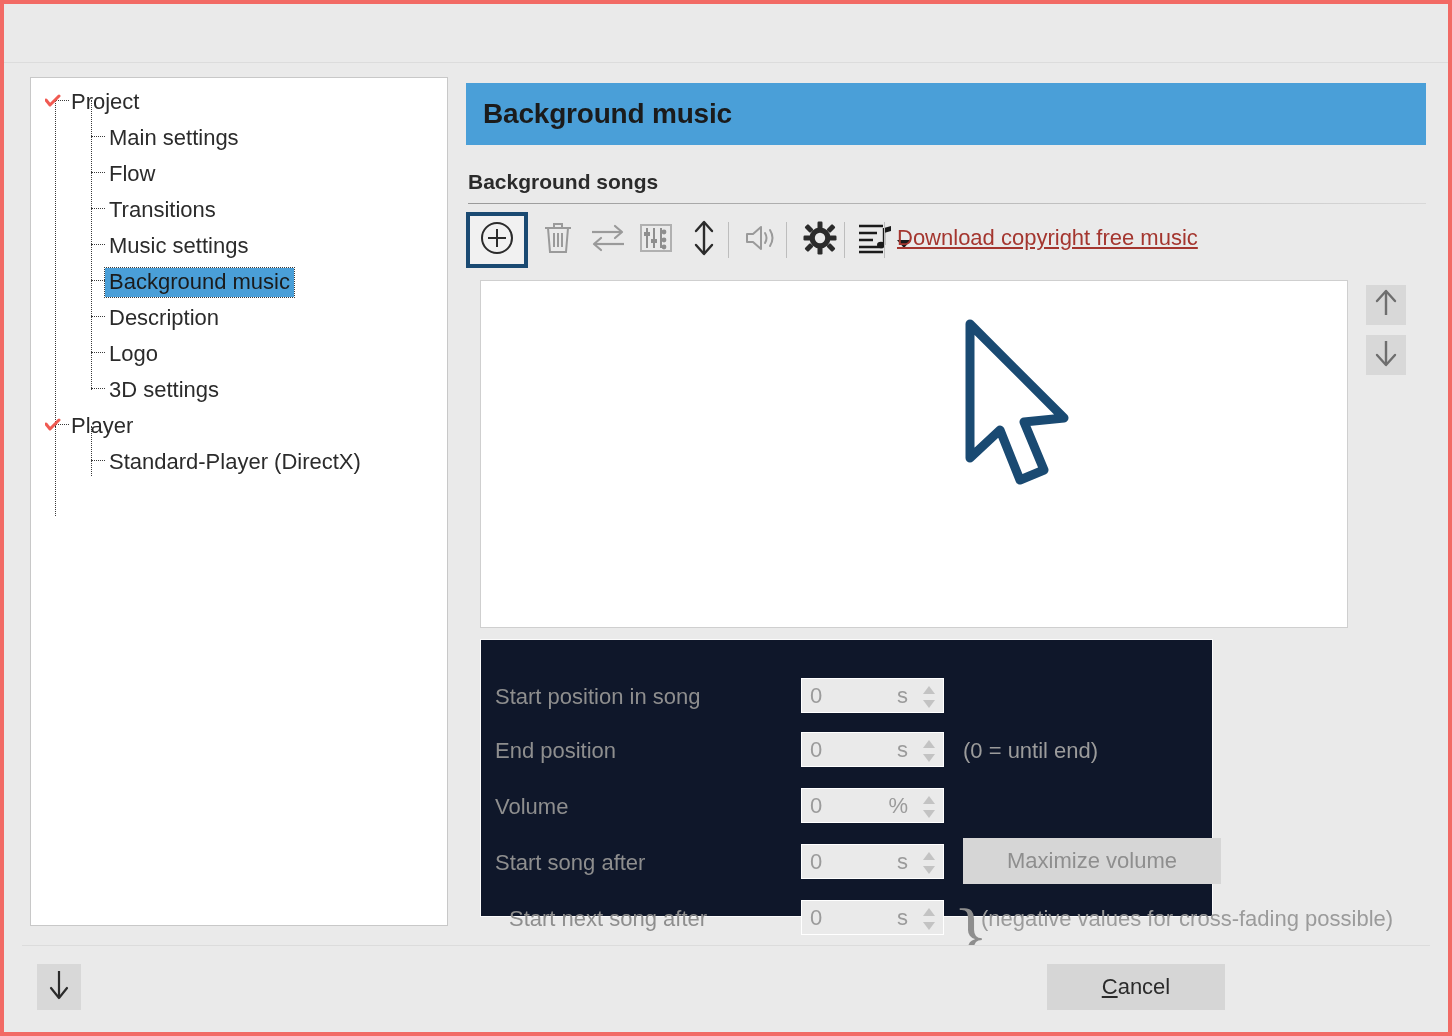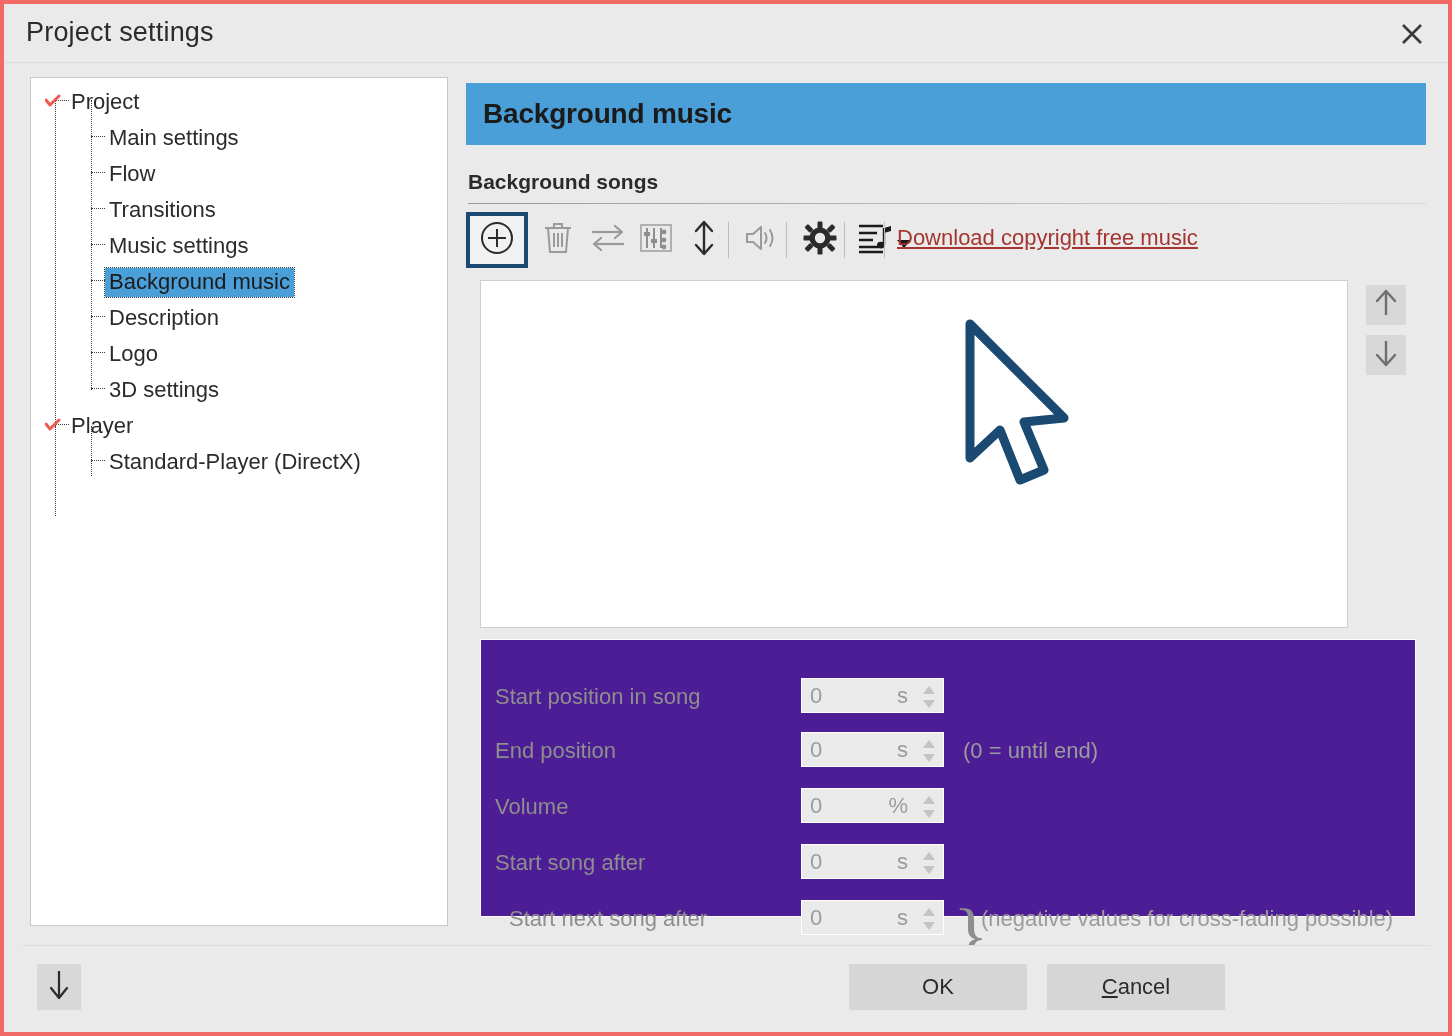--- a/index.html
+++ b/index.html
@@ -224,24 +224,24 @@
     align-items: center;
     justify-content: center;
     cursor: pointer;
   }
 
   
   #settings-panel {
     position: absolute;
     left: 14px;
     top: 562px;
-    width: 936px;
+    width: 733px;
     height: 278px;
     border: 1px solid #fbfbfb;
-    background: #4c1d95;
+    background: #0f172a;
   }
   .field-label {
     position: absolute;
     font-size: 22px;
     color: #8e8e8e;
     white-space: nowrap;
   }
   .spin {
     position: absolute;
     width: 143px;
@@ -353,30 +353,20 @@
     height: 180px;
     pointer-events: none;
     z-index: 50;
   }
 </style>
 </head>
 <body>
 
 <div id="window">
 
-  <div id="titlebar">
-    <div id="title-text">Project settings</div>
-    <div id="close-btn">
-      <span>
-        <svg width="26" height="26" viewBox="0 0 26 26">
-          <path d="M4 4 L22 22 M22 4 L4 22" stroke="#3a3a3a" stroke-width="2.6" fill="none"></path>
-        </svg>
-      </span>
-    </div>
-  </div>
   <div id="title-sep"></div>
 
   <div id="tree-panel">
 
     <div class="vline" style="left:24px; top:22px;  height:332px;"></div>
     <div class="vline" style="left:60px; top:22px;  height:290px;"></div>
     <div class="vline" style="left:24px; top:348px; height:90px;"></div>
     <div class="vline" style="left:60px; top:348px; height:50px;"></div>
     <div class="hline" style="left:24px; top:22px;  width:14px;"></div>
     <div class="hline" style="left:60px; top:58px;  width:14px;"></div>
@@ -610,20 +600,21 @@
       <div class="spin" style="left:320px; top:148px;">
         <span class="spin-val">0</span>
         <span class="spin-unit">%</span>
         <span class="spin-arrows">
           <svg width="16" height="26" viewBox="0 0 16 26">
             <path d="M8 2 L14 10 L2 10 Z" fill="#c3c3c3"></path>
             <path d="M8 24 L14 16 L2 16 Z" fill="#c3c3c3"></path>
           </svg>
         </span>
       </div>
+      <div id="maximize-btn">Maximize volume</div>
 
       <div class="field-label" style="left:14px; top:210px;">Start song after</div>
       <div class="spin" style="left:320px; top:204px;">
         <span class="spin-val">0</span>
         <span class="spin-unit">s</span>
         <span class="spin-arrows">
           <svg width="16" height="26" viewBox="0 0 16 26">
             <path d="M8 2 L14 10 L2 10 Z" fill="#c3c3c3"></path>
             <path d="M8 24 L14 16 L2 16 Z" fill="#c3c3c3"></path>
           </svg>
@@ -657,21 +648,18 @@
   <div id="bottom-bar">
     <div id="down-arrow-btn">
       <span>
         <svg width="22" height="30" viewBox="0 0 22 30">
           <path d="M11 1 V26" stroke="#2b2b2b" stroke-width="2.2"></path>
           <path d="M3 18 L11 28 L19 18" stroke="#2b2b2b" stroke-width="2.2" fill="none" stroke-linecap="round" stroke-linejoin="round"></path>
         </svg>
       </span>
     </div>
 
-    <div class="dlg-btn" style="left:845px;">
-      <span>OK</span>
-    </div>
     <div class="dlg-btn" style="left:1043px;">
       <span><span class="akey">C</span>ancel</span>
     </div>
   </div>
 
 </div>
 
 </body></html>

